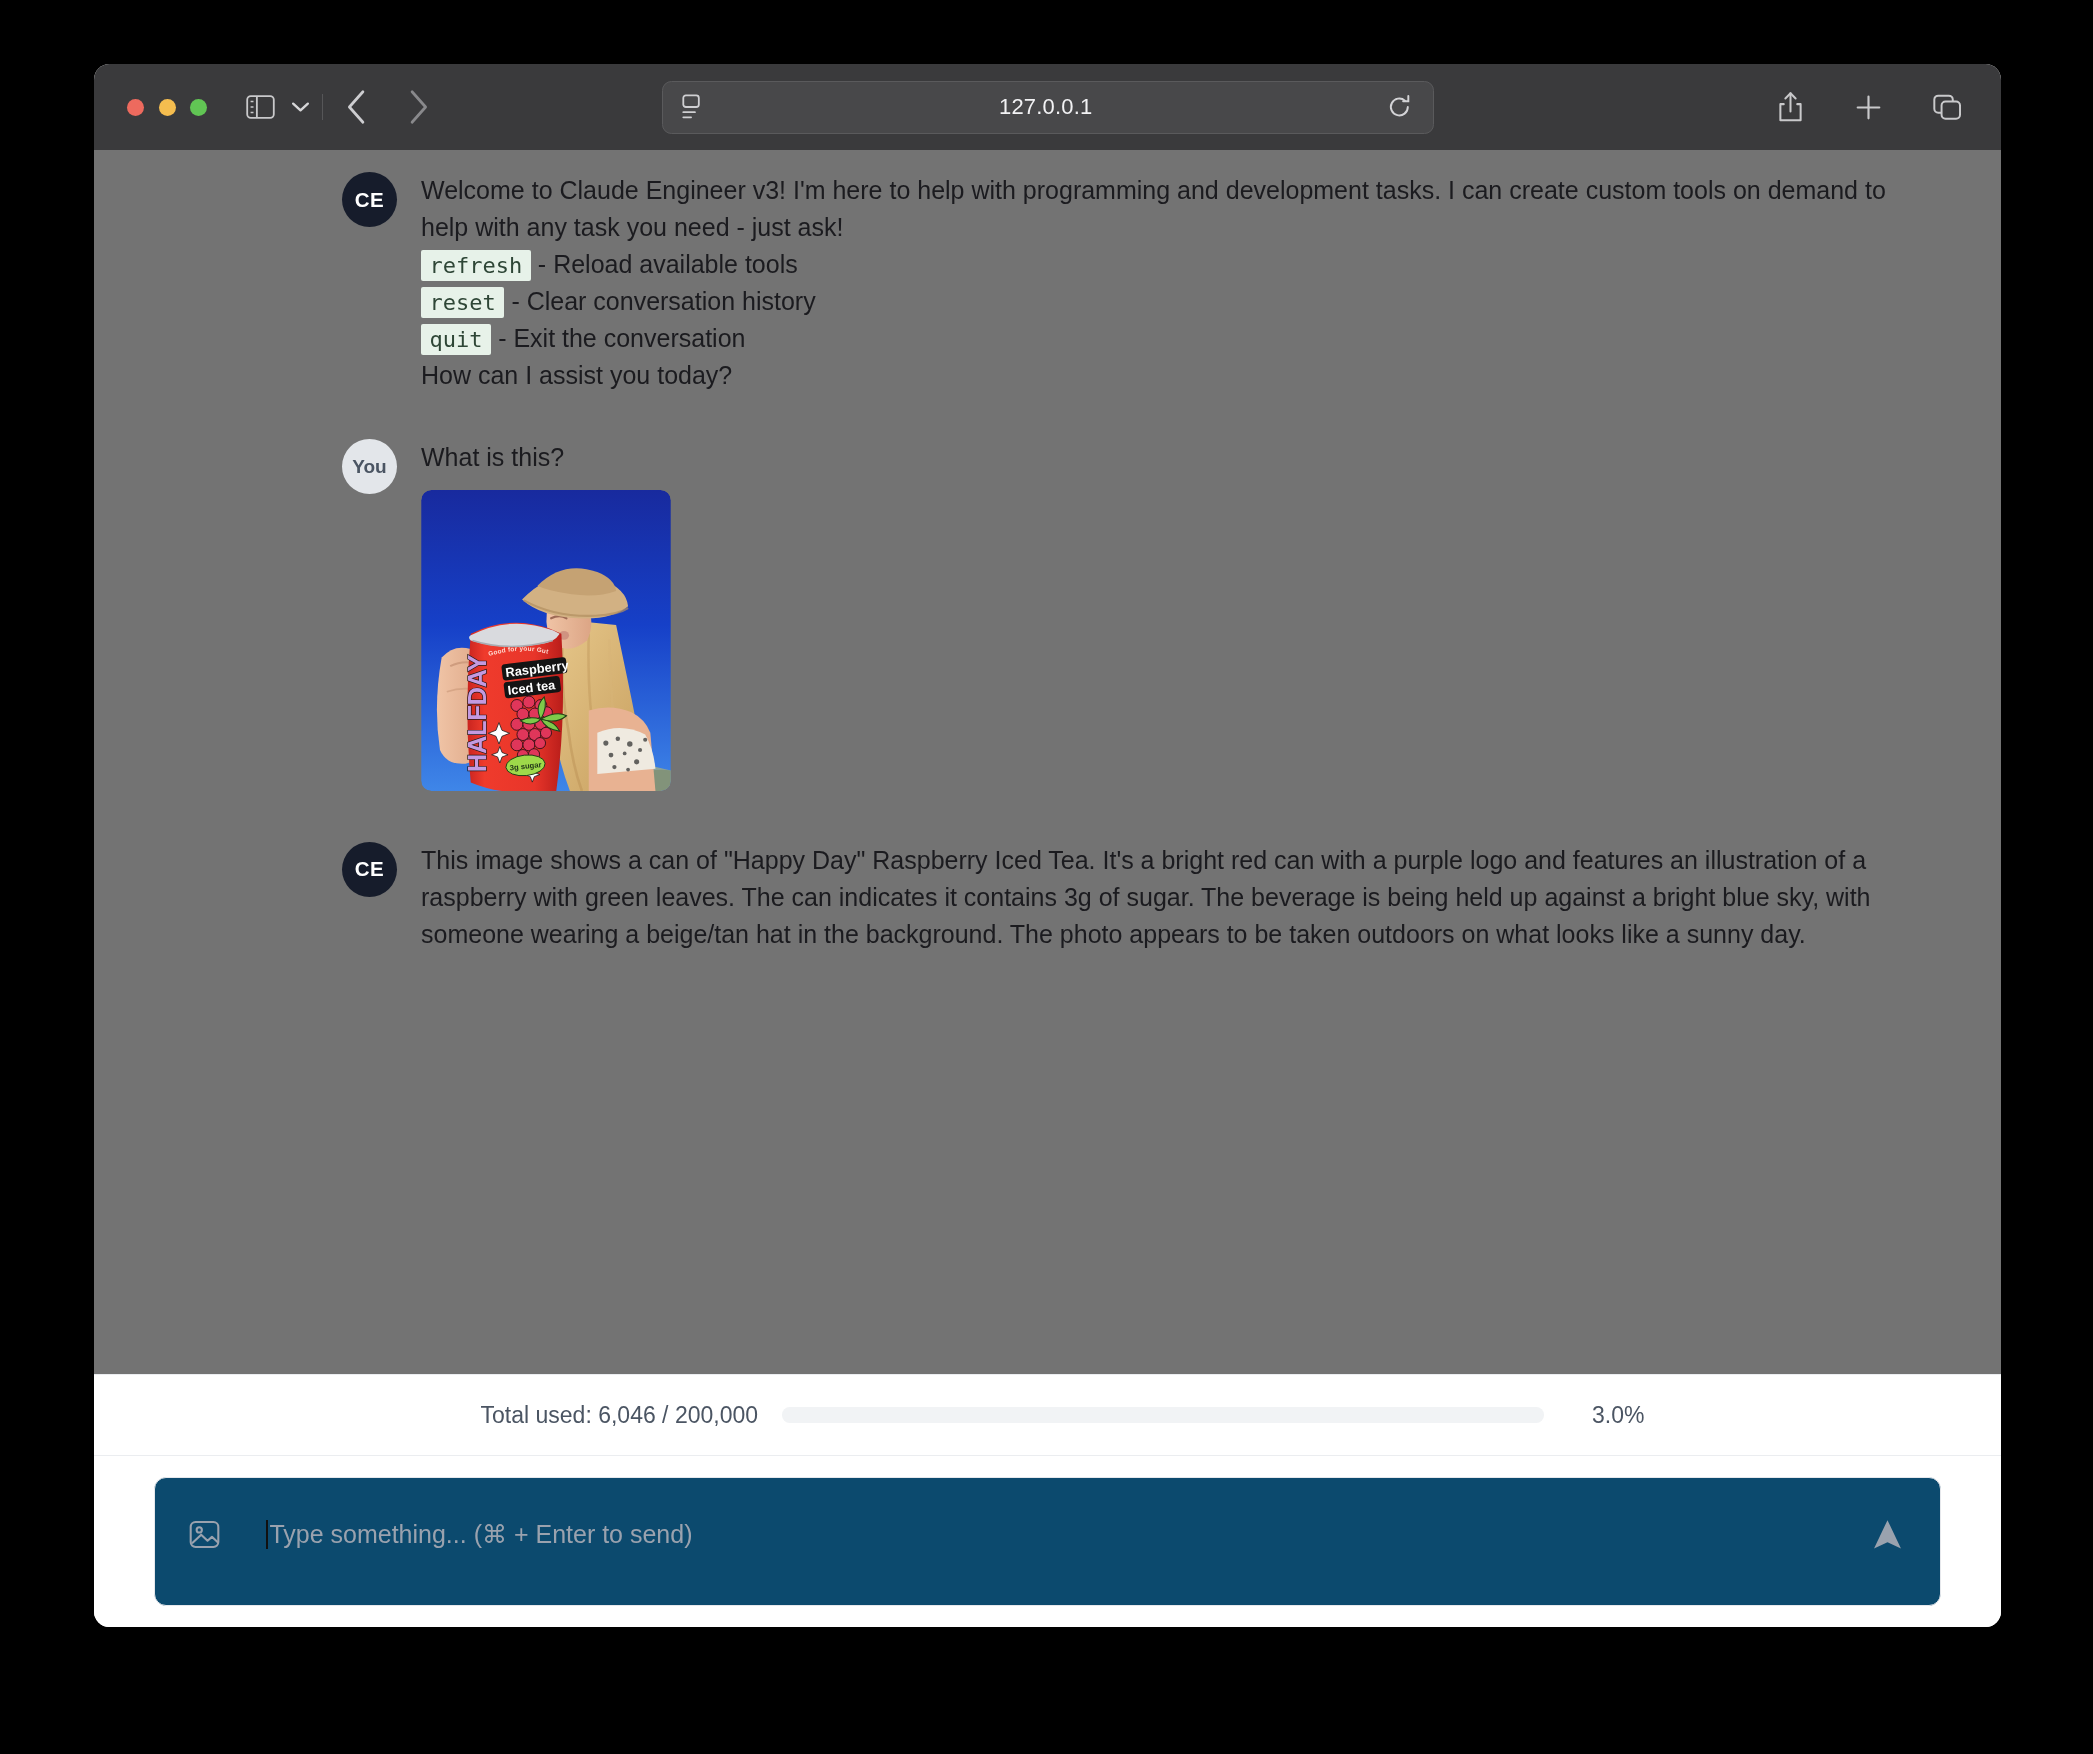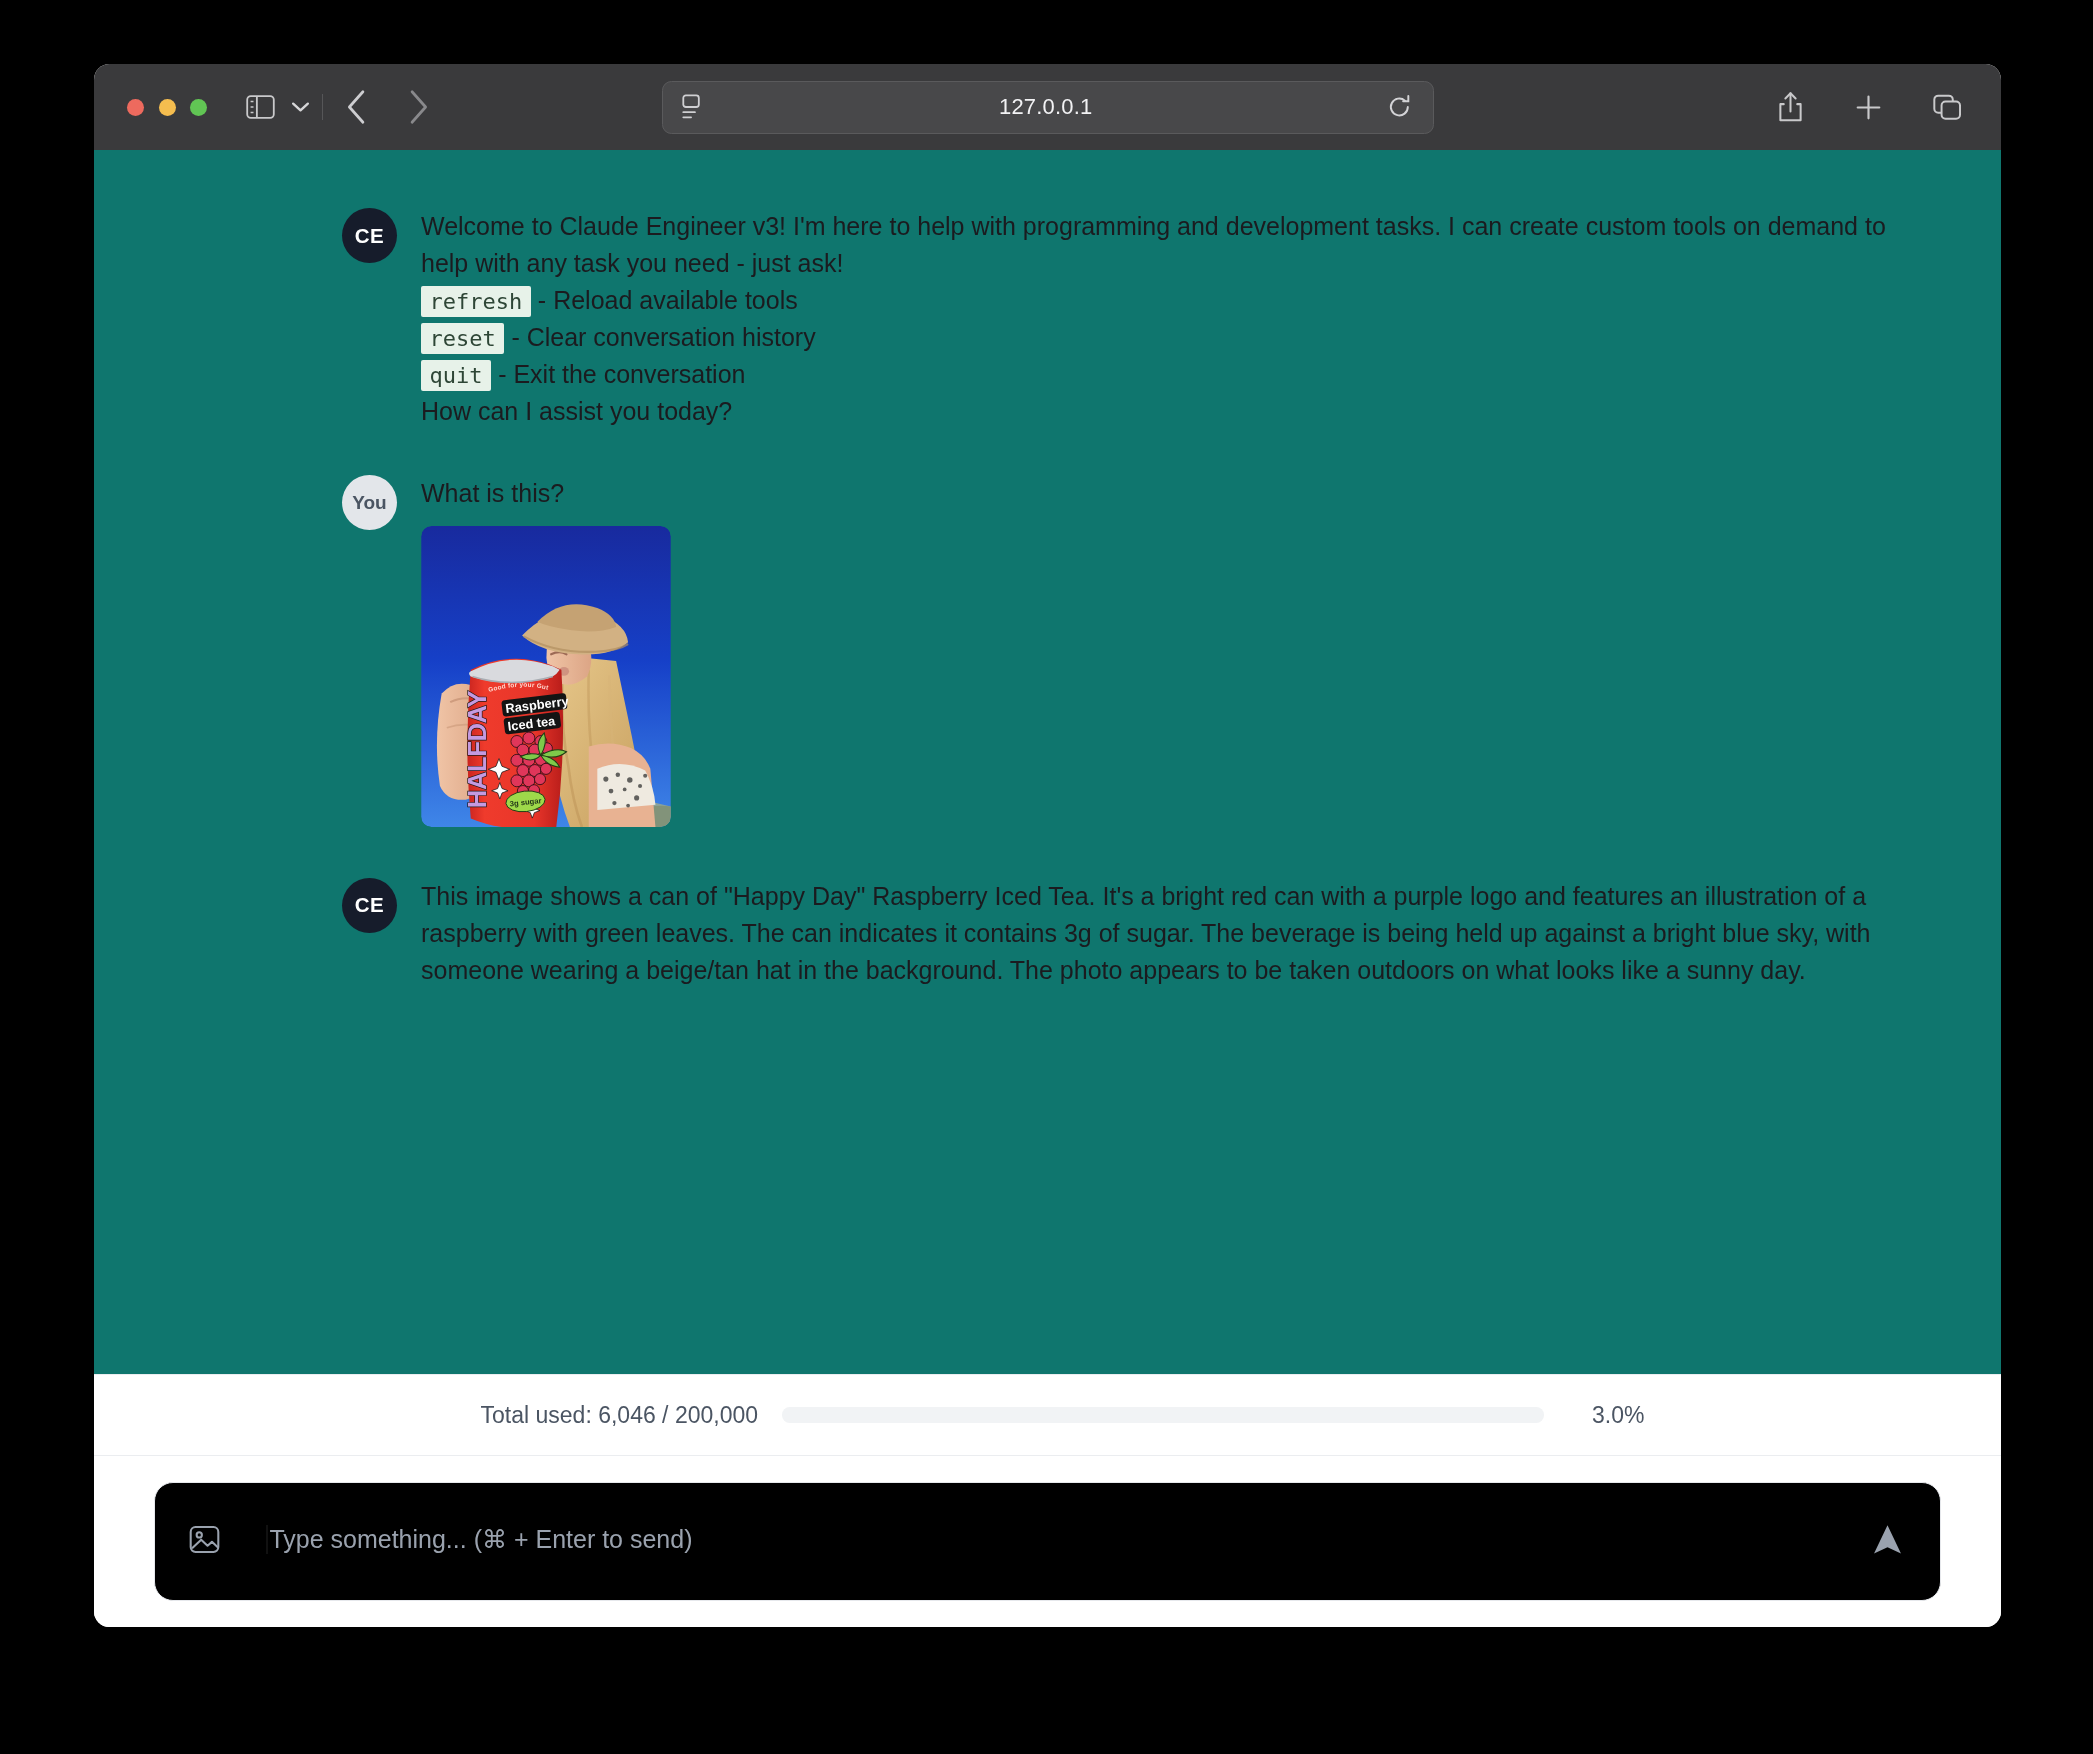--- a/index.html
+++ b/index.html
@@ -72,22 +72,22 @@
 
   .tb-right {
     position: absolute; right: 39px;
     display: flex; align-items: center; gap: 51px;
     color: #c9c9cb;
   }
 
   
   .chat {
     flex: 1 1 auto;
-    background: #0f766e;
-    padding: 58px 0 0 0;
+    background: #737373;
+    padding: 22px 0 0 0;
     overflow: hidden;
     position: relative;
   }
   .msg {
     display: flex;
     padding: 0 60px 0 241px;
     position: relative;
     margin-bottom: 45px;
   }
   .avatar {
@@ -162,24 +162,24 @@
     flex: 0 0 auto;
     height: 171px;
     display: flex; align-items: center;
     background: #fff;
     padding: 0 60px;
   }
   .composer {
     flex: 1;
     height: 113px;
     border: 0.9px solid #e6e8ec;
-    border-radius: 19px;
+    border-radius: 12px;
     display: flex; align-items: center;
-    padding: 0 36px 4px 34px;
-    background: #000000;
+    padding: 0 36px 14px 34px;
+    background: #0c4a6e;
   }
   .attach-icon { color: #9aa2ae; display: flex; flex: 0 0 auto; }
   .caret {
     width: 1.7px; height: 29px; background: #111;
     margin-left: 46px; flex: 0 0 auto;
   }
   .placeholder {
     flex: 1;
     font-size: 25px;
     color: #9aa2ae;

